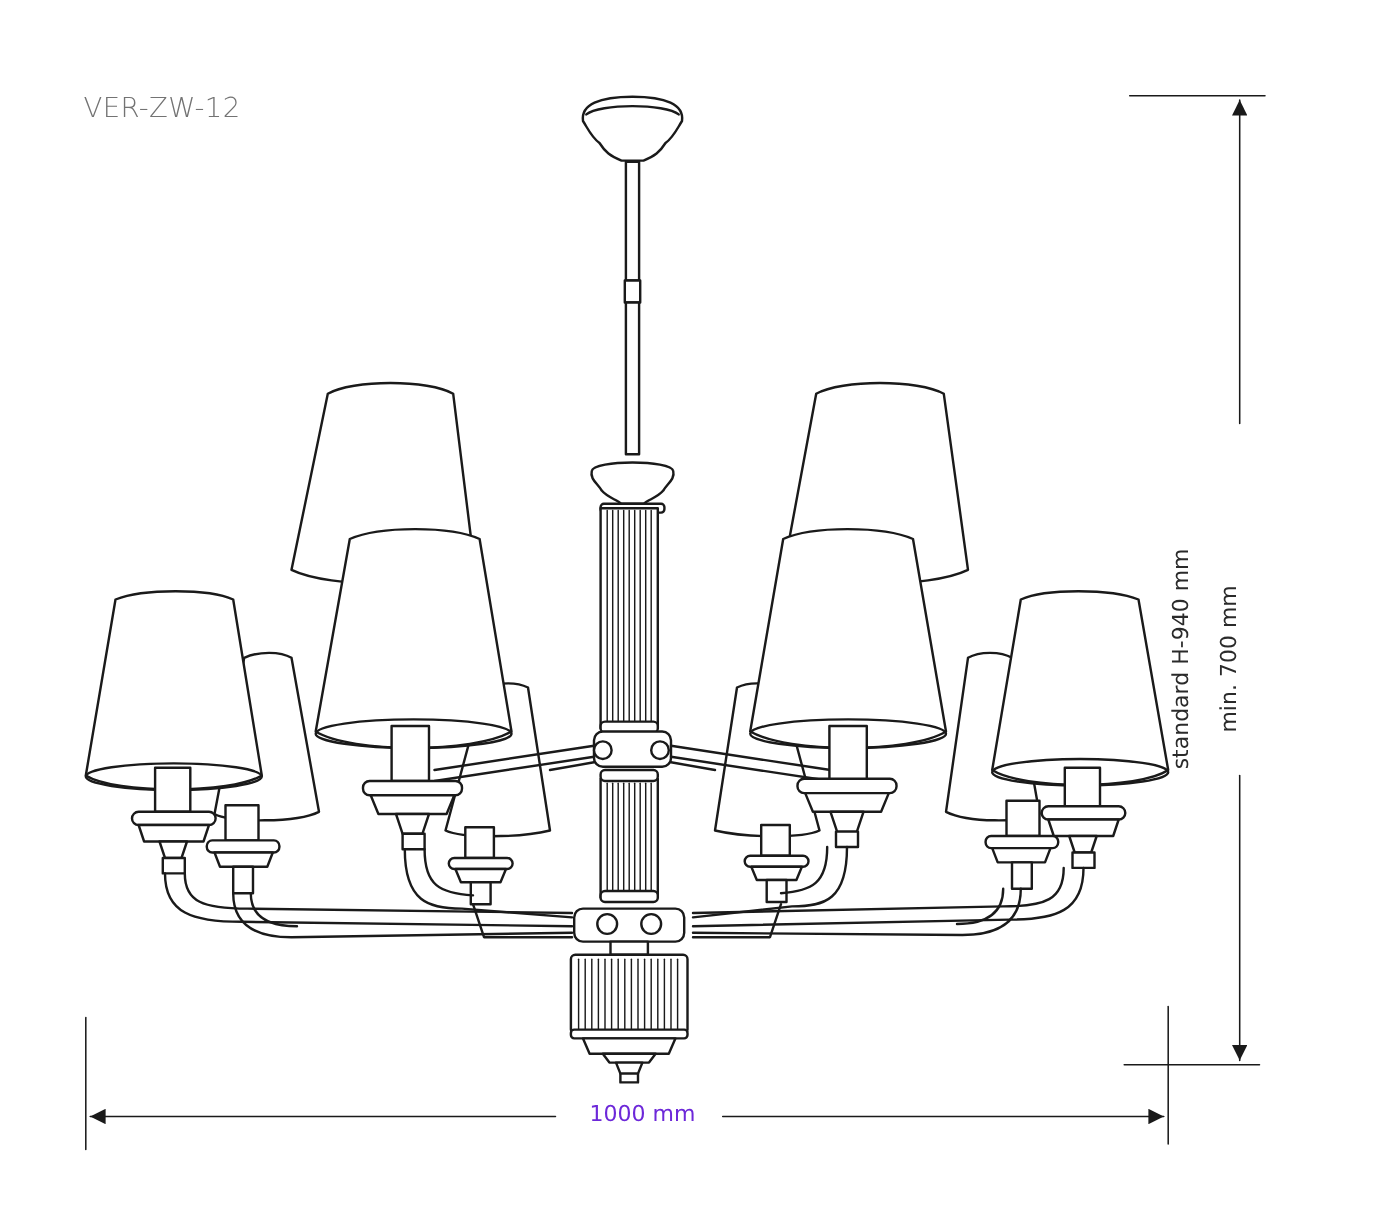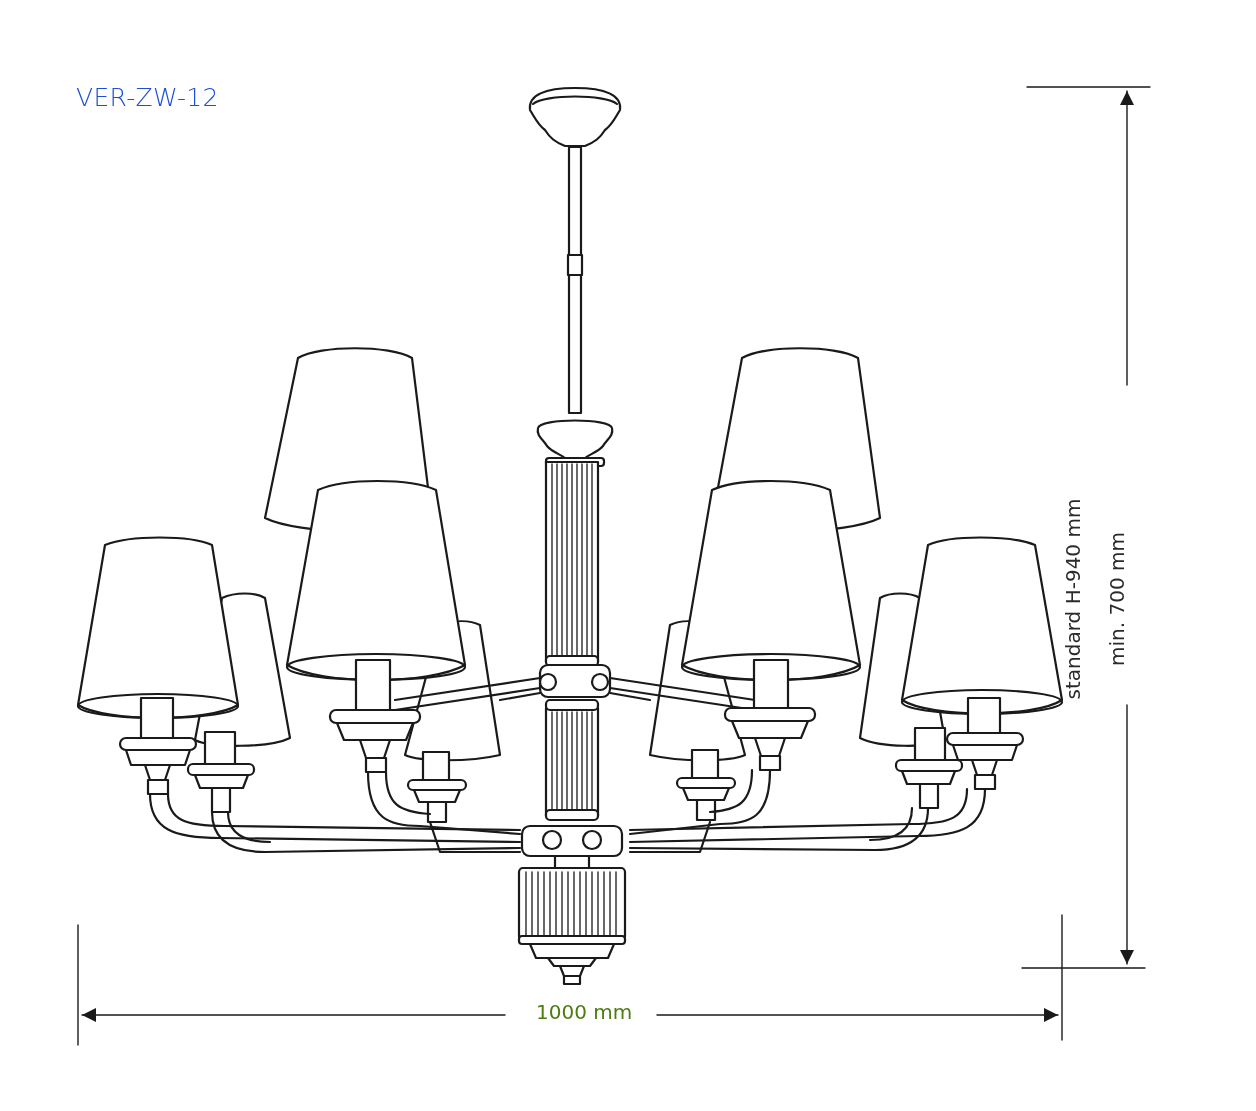--- a/index.html
+++ b/index.html
@@ -1,20 +1,20 @@
 <!DOCTYPE html>
 <html><head>
 <meta charset="utf-8">
 <style>
   html, body { margin: 0; padding: 0; background: #ffffff; }
   body { width: 1256px; height: 1111px; position: relative; overflow: hidden; font-family: "DejaVu Sans", sans-serif; }
-  .title { position: absolute; left: 76px; top: 80px; font-size: 25px; color: #1d4ed8; line-height: 36px; font-weight: 300; letter-spacing: 0.3px; }
+  .title { position: absolute; left: 76px; top: 80px; font-size: 25px; color: #737373; line-height: 36px; font-weight: 300; letter-spacing: 0.3px; }
   .title div { white-space: nowrap; }
   svg.drawing { position: absolute; left: 0; top: 0; }
-  .dim-label-h { position: absolute; left: 530px; top: 1000px; font-size: 20px; color: #4d7c0f; background: #fff; padding: 0 6px; white-space: nowrap; }
+  .dim-label-h { position: absolute; left: 530px; top: 1000px; font-size: 20px; color: #6d28d9; background: #fff; padding: 0 6px; white-space: nowrap; }
   .dim-label-v { position: absolute; left: 1095px; top: 555px; transform: rotate(-90deg); transform-origin: center; width: 260px; margin-left: -130px; text-align: center; font-size: 20px; color: #2a2a2a; line-height: 44px; }
   .dim-label-v div { white-space: nowrap; }
 </style>
 </head>
 <body>
 
 <div class="title">
   <div>VER-ZW-12</div>
 </div>
 

